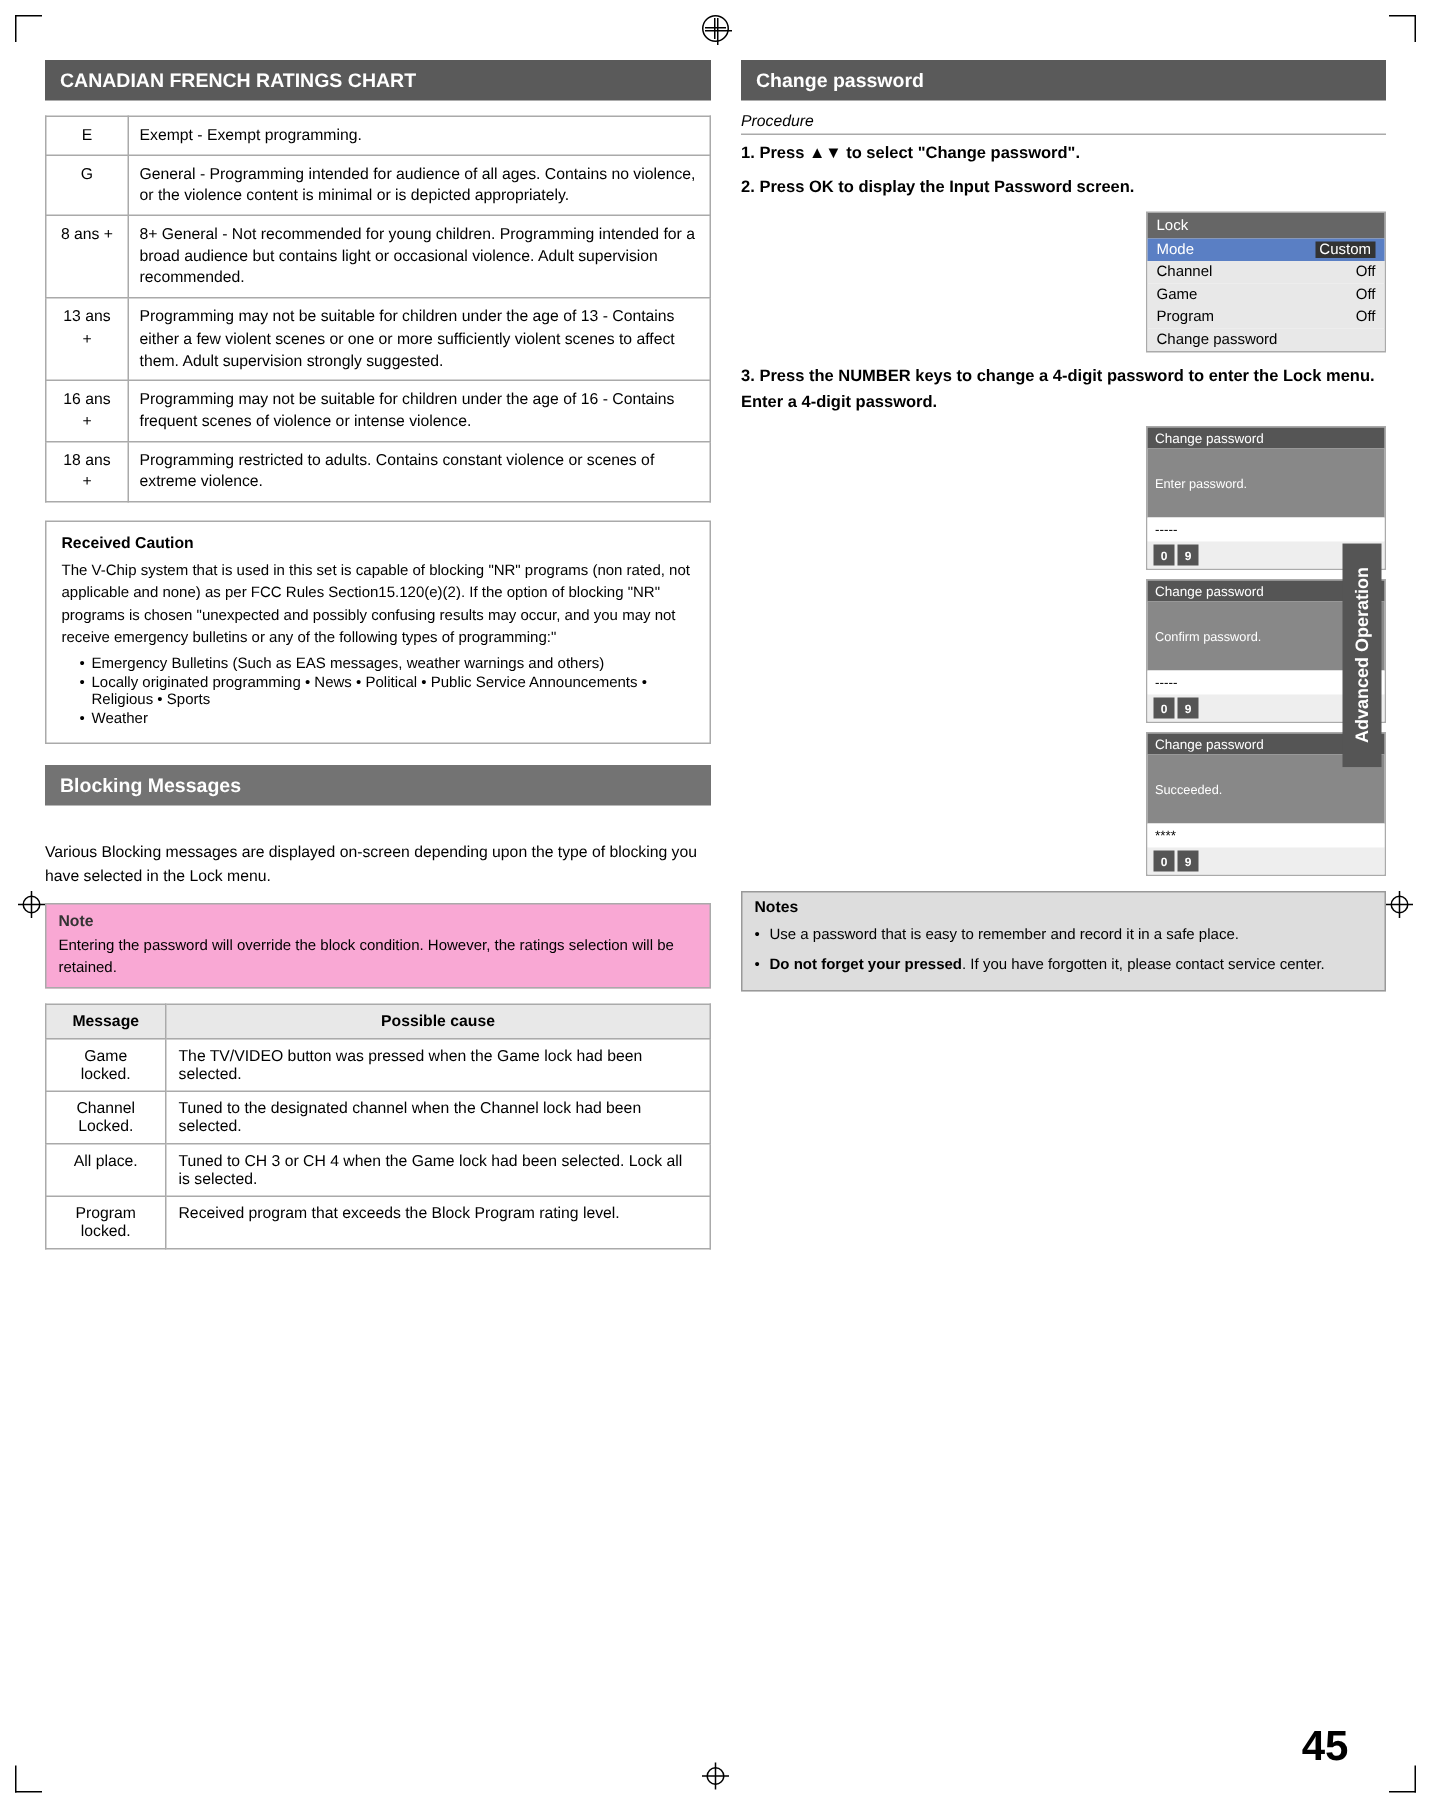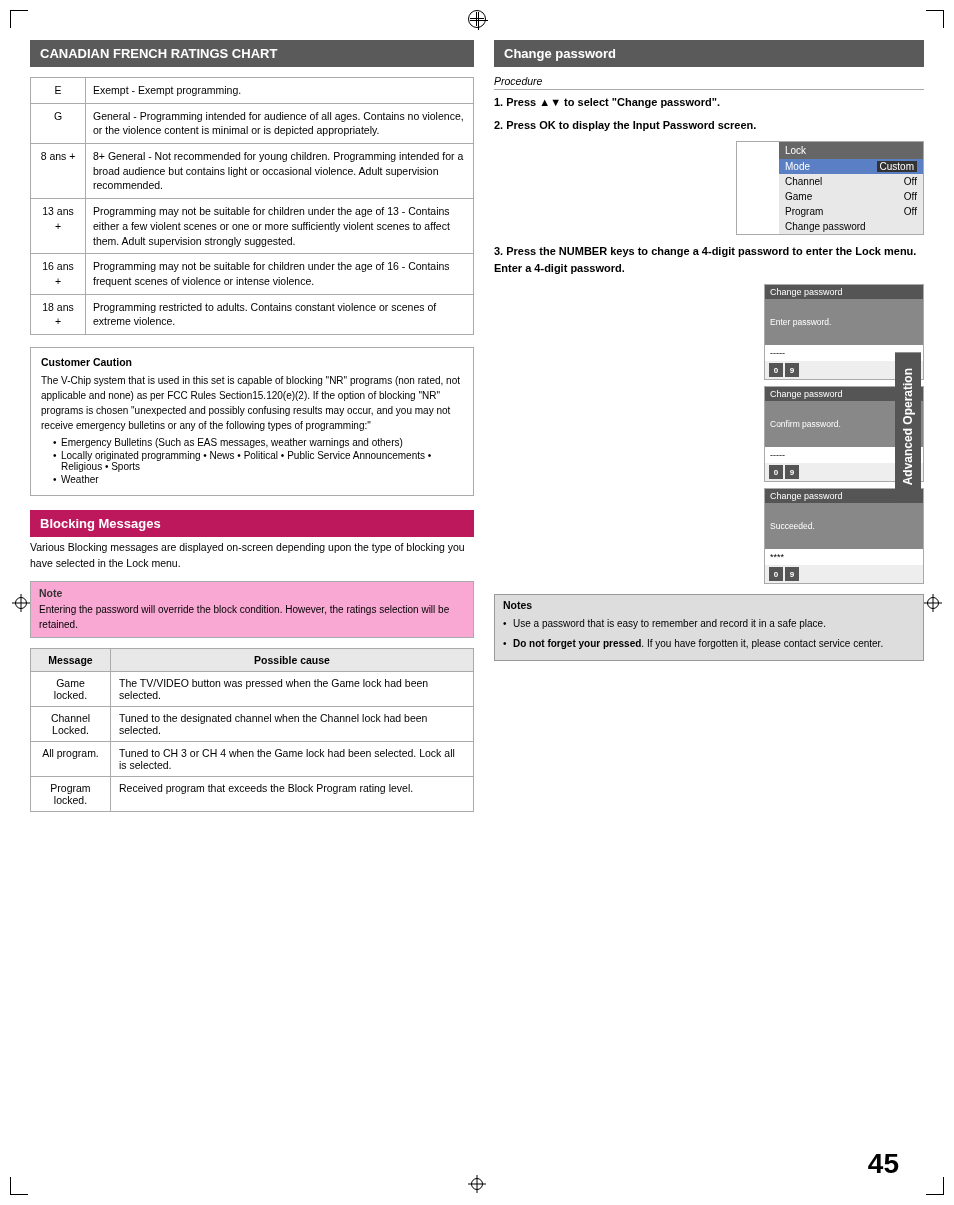--- a/index.html
+++ b/index.html
@@ -133,26 +133,26 @@
       position: relative;
     }
     .caution-list li::before {
       content: '•';
       position: absolute;
       left: 0;
     }
 
     
     .blocking-header {
-      background: #be185d;
+      background: #737373;
       color: #fff;
       padding: 6px 10px;
       font-size: 13px;
       font-weight: bold;
-      margin-bottom: 3px;
+      margin-bottom: 24px;
     }
     .blocking-desc {
       font-size: 10.5px;
       line-height: 1.5;
       margin-bottom: 10px;
     }
 
     
     .note-box {
       background: #f9a8d4;
@@ -217,24 +217,23 @@
       line-height: 1.5;
       margin-bottom: 6px;
     }
     .step strong {
       font-weight: bold;
     }
 
     
     .lock-menu-box {
       border: 1px solid #aaa;
-      width: 188px;
+      width: 160px;
       margin: 8px 0 8px auto;
       font-size: 10px;
-      padding-left: 42px;
     }
     .lock-menu-title {
       background: #666;
       color: #fff;
       padding: 3px 6px;
     }
     .lock-menu-row {
       display: flex;
       justify-content: space-between;
       padding: 2px 6px;
@@ -425,21 +424,21 @@
               <td>Programming may not be suitable for children under the age of 16 - Contains frequent scenes of violence or intense violence.</td>
             </tr>
             <tr>
               <td class="rating-code">18 ans +</td>
               <td>Programming restricted to adults. Contains constant violence or scenes of extreme violence.</td>
             </tr>
           </tbody>
       </table>
 
       <div class="caution-box">
-        <div class="caution-title">Customer Caution</div>
+        <div class="caution-title">Received Caution</div>
         <div class="caution-text">The V-Chip system that is used in this set is capable of blocking "NR" programs (non rated, not applicable and none) as per FCC Rules Section15.120(e)(2). If the option of blocking "NR" programs is chosen "unexpected and possibly confusing results may occur, and you may not receive emergency bulletins or any of the following types of programming:"</div>
         <ul class="caution-list" id="caution-list">
             <li>Emergency Bulletins (Such as EAS messages, weather warnings and others)</li>
             <li>Locally originated programming • News • Political • Public Service Announcements • Religious • Sports</li>
             <li>Weather</li>
           </ul>
       </div>
 
       <div class="blocking-header">Blocking Messages</div>
       <p class="blocking-desc">Various Blocking messages are displayed on-screen depending upon the type of blocking you have selected in the Lock menu.</p>
@@ -459,21 +458,21 @@
         <tbody id="blocking-tbody">
             <tr>
               <td class="msg-col">Game locked.</td>
               <td>The TV/VIDEO button was pressed when the Game lock had been selected.</td>
             </tr>
             <tr>
               <td class="msg-col">Channel Locked.</td>
               <td>Tuned to the designated channel when the Channel lock had been selected.</td>
             </tr>
             <tr>
-              <td class="msg-col">All program.</td>
+              <td class="msg-col">All place.</td>
               <td>Tuned to CH 3 or CH 4 when the Game lock had been selected. Lock all is selected.</td>
             </tr>
             <tr>
               <td class="msg-col">Program locked.</td>
               <td>Received program that exceeds the Block Program rating level.</td>
             </tr>
           </tbody>
       </table>
 
     </div>

